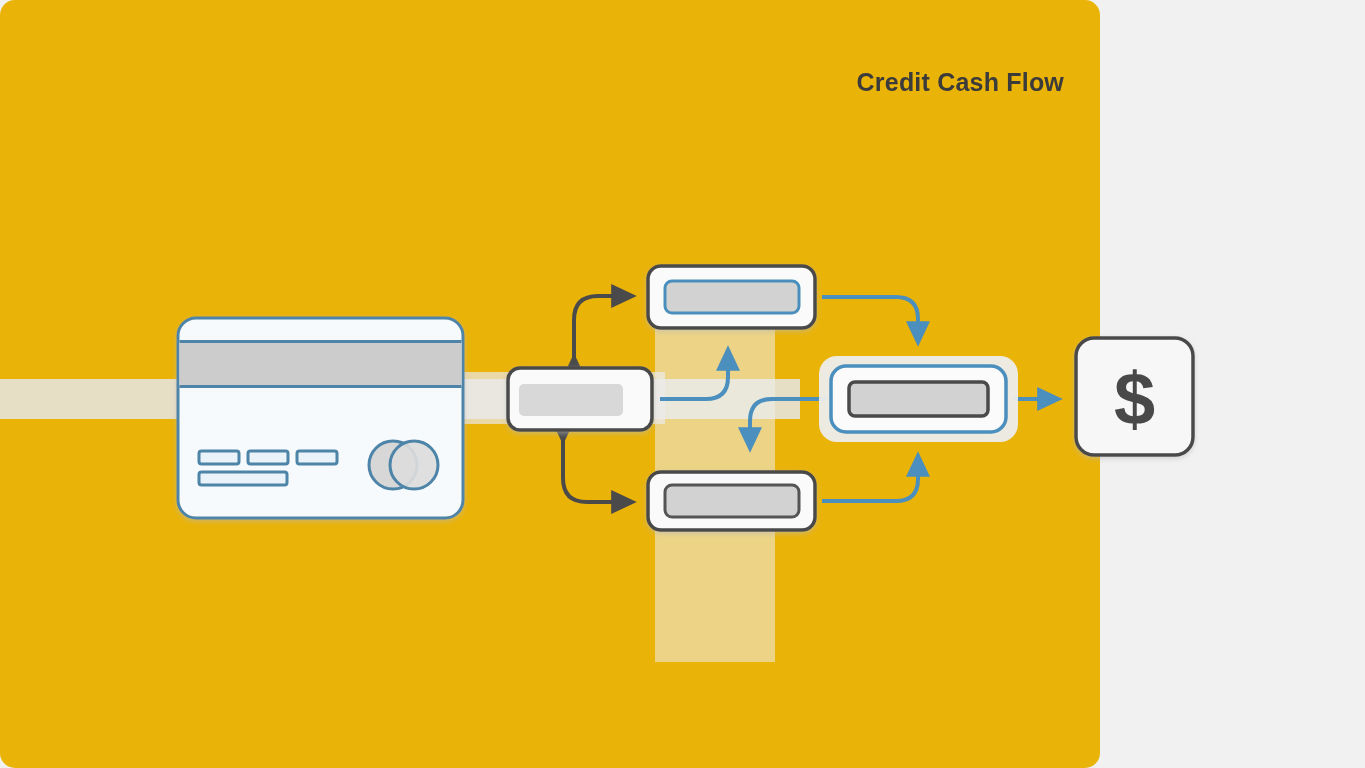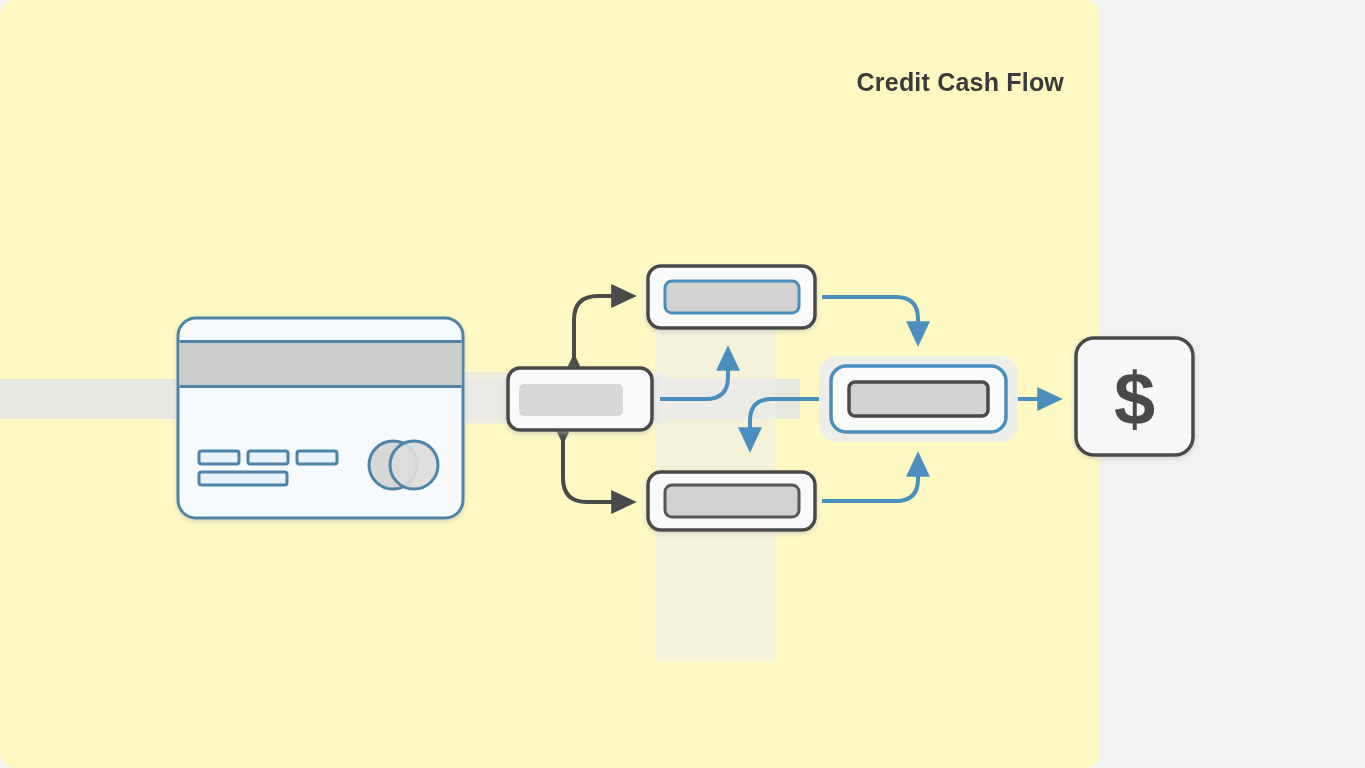--- a/index.html
+++ b/index.html
@@ -10,21 +10,21 @@
   body {
     width: 1365px;
     height: 768px;
     overflow: hidden;
     font-family: "Liberation Sans", sans-serif;
   }
   #stage {
     position: relative;
     width: 1100px;
     height: 768px;
-    background: #fef9c3;
+    background: #eab308;
     border-radius: 15px;
   }
   #title {
     position: absolute;
     right: 36px;
     top: 68px;
     font-family: "Liberation Sans", sans-serif;
     font-size: 25px;
     font-weight: 600;
     color: #3b3b3b;

